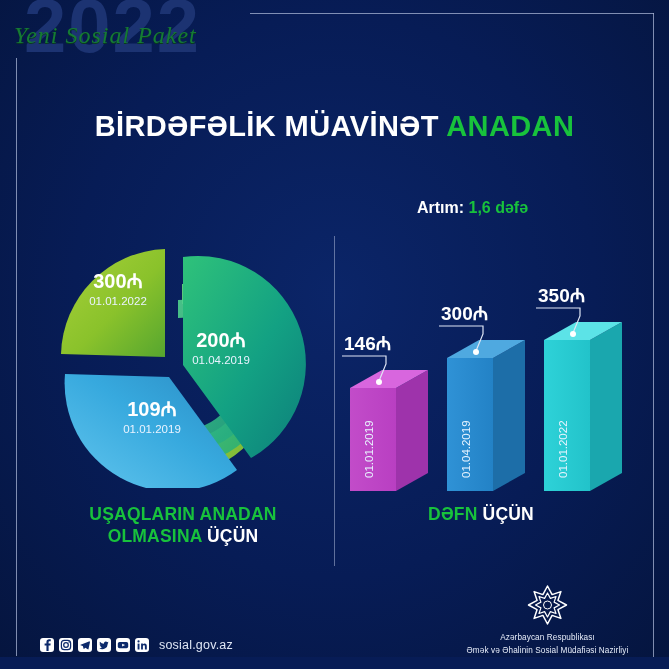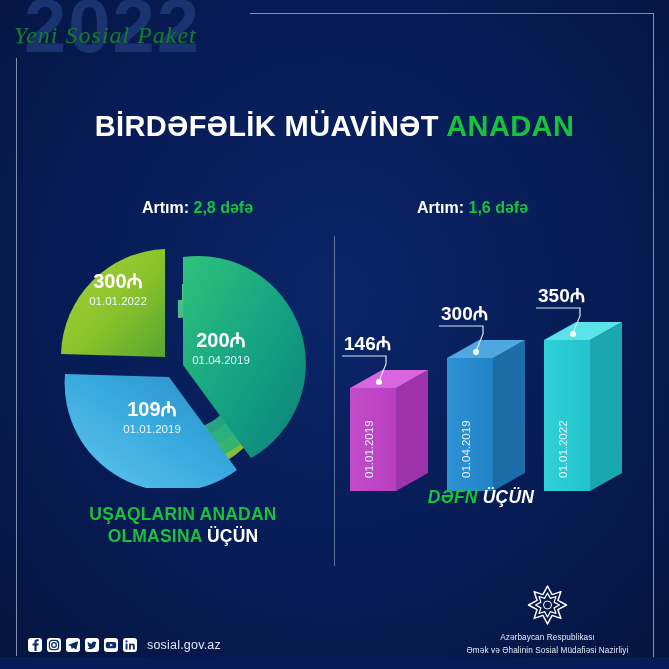--- a/index.html
+++ b/index.html
@@ -64,24 +64,24 @@
   .bar-date{font-size:11.5px;fill:#e8f4ff;}
 
   
   .caption{
     position:absolute;text-align:center;font-size:17.5px;font-weight:bold;
     line-height:1.28;letter-spacing:.2px;
   }
   .caption .g{color:#18c23c;}
   .caption .w{color:#ffffff;}
   #caption-left{left:42px;top:503px;width:282px;}
-  #caption-right{left:340px;top:486px;width:282px;font-style:italic;}
-
-  
-  #footer-social{position:absolute;left:28px;top:638px;display:flex;align-items:center;gap:5px;}
+  #caption-right{left:340px;top:503px;width:282px;}
+
+  
+  #footer-social{position:absolute;left:40px;top:638px;display:flex;align-items:center;gap:5px;}
   .sico{width:14px;height:14px;border-radius:3px;background:#ffffff;display:block;
         position:relative;}
   .sico svg{position:absolute;left:0;top:0;}
   #site-url{margin-left:5px;font-size:12.5px;color:#dfe6f5;letter-spacing:.2px;}
 
   #ministry{position:absolute;left:455px;top:584px;width:185px;text-align:center;}
   #ministry .mtext{margin-top:2px;font-size:8.2px;color:#e6ecf9;line-height:1.35;letter-spacing:.1px;}
 </style>
 </head>
 <body>
@@ -94,24 +94,20 @@
   <div class="frame-line" id="line-center"></div>
 
   <div id="year-ghost">2022</div>
   <div id="brand-script">Yeni Sosial Paket</div>
 
   <div id="heading">
     <span>BİRDƏFƏLİK MÜAVİNƏT</span>
     <span class="accent">ANADAN</span>
   </div>
 
-  <div class="growth" id="growth-left">
-    <span>Artım:</span>
-    <span class="value">2,8 dəfə</span>
-  </div>
   <div class="growth" id="growth-right">
     <span>Artım:</span>
     <span class="value">1,6 dəfə</span>
   </div>
 
   <div id="pie-wrap">
     <svg width="300" height="250" viewBox="0 0 300 250">
       <defs>
         <linearGradient id="gGreen" x1="0" y1="0" x2="1" y2="1">
           <stop offset="0%" stop-color="#a9d13a"></stop>

